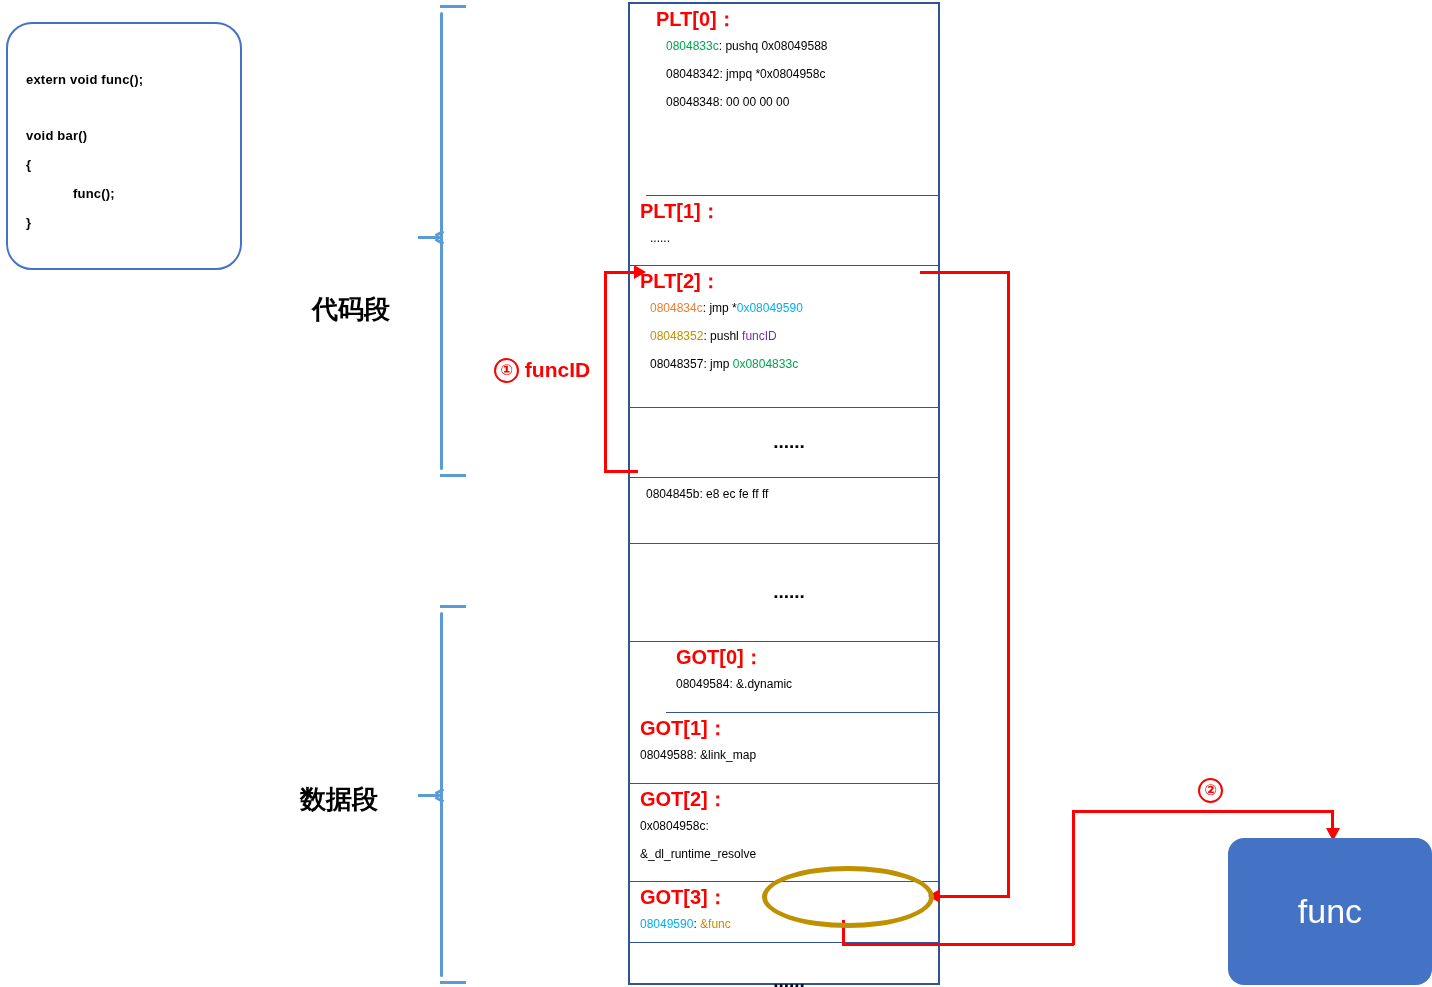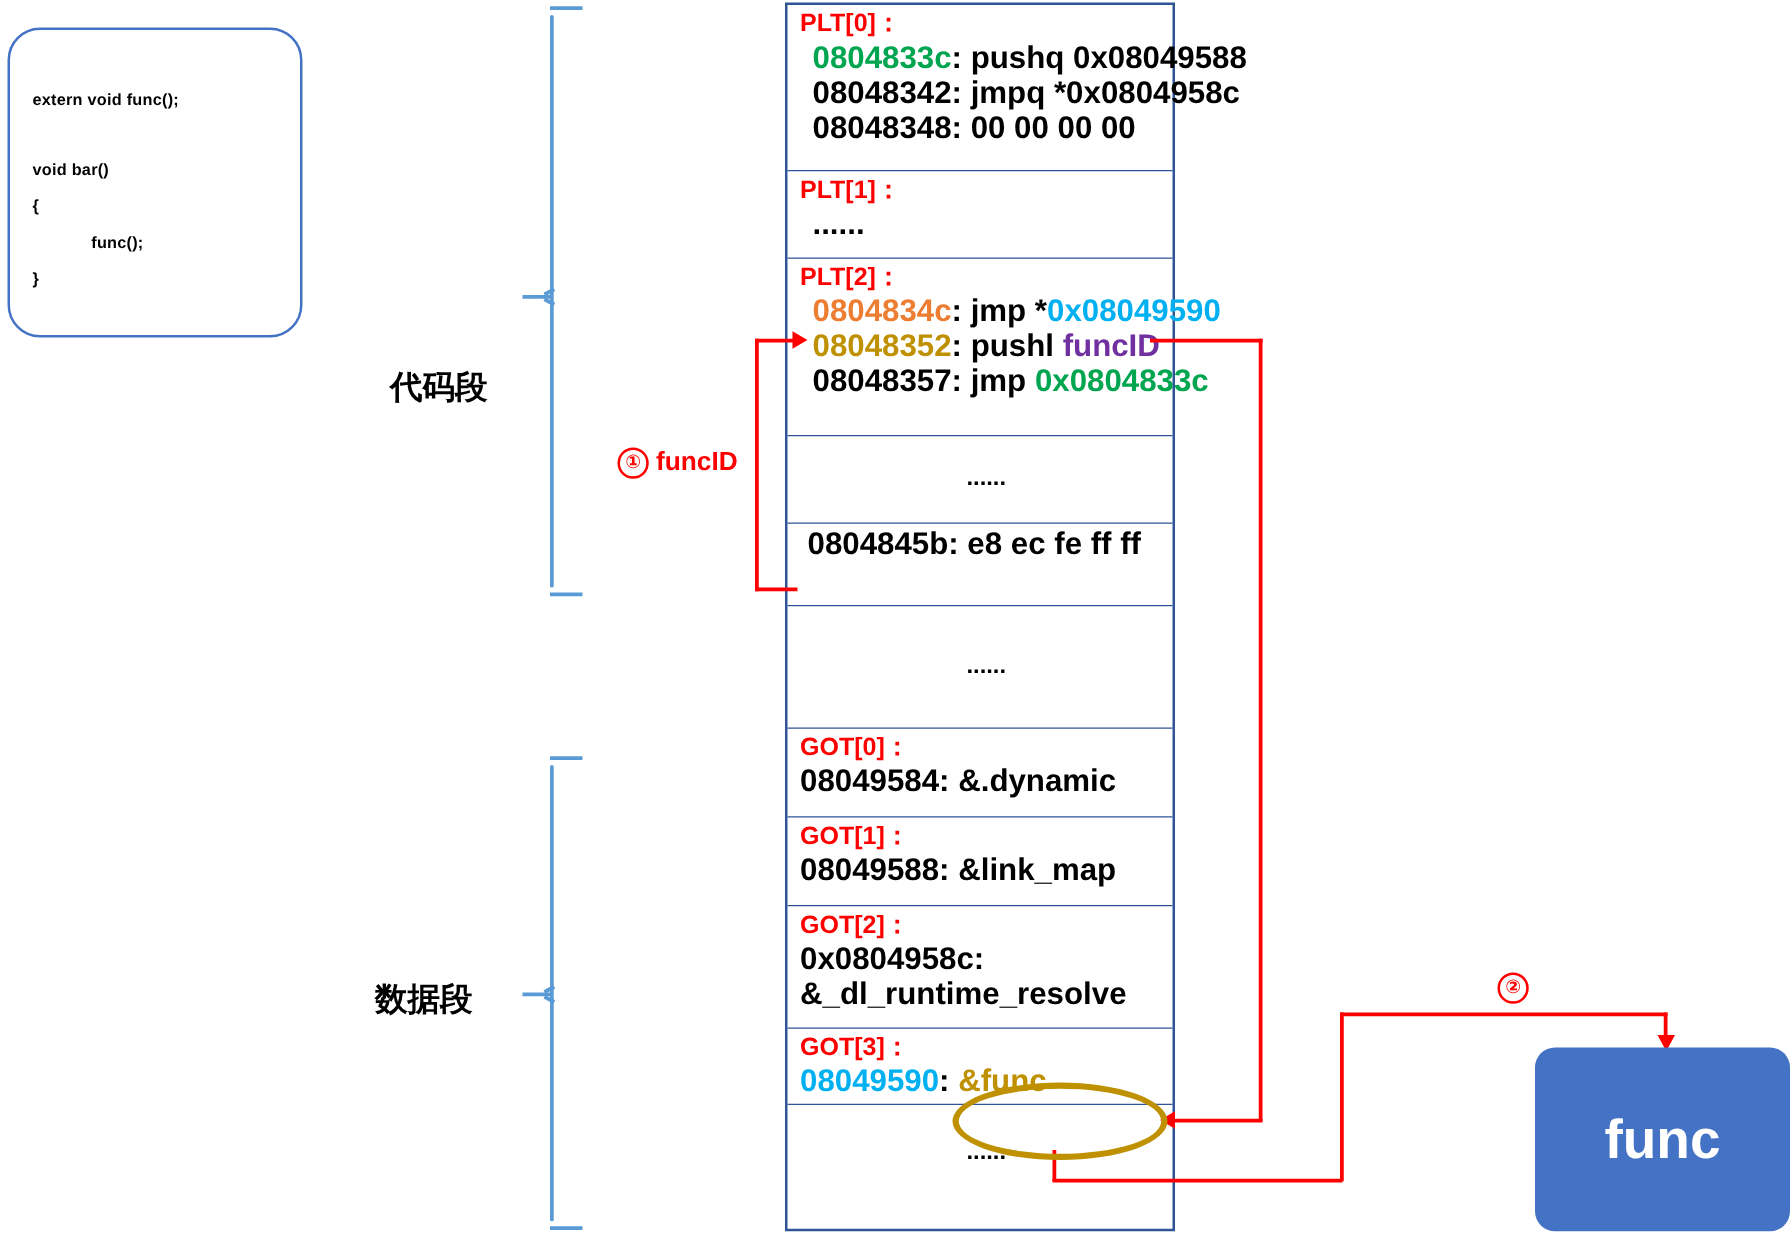--- a/index.html
+++ b/index.html
@@ -27,21 +27,21 @@
     left:628px;top:2px;width:312px;height:983px;
     border:2px solid #2f5597;box-sizing:border-box;background:#fff;
   }
   .row{
     position:relative;box-sizing:border-box;
     border-bottom:1.5px solid #2f5597;
     padding:2px 0 2px 10px;
   }
   .row.last{border-bottom:none;}
   .hdr{color:#ff0000;font-weight:bold;font-size:20px;line-height:26px;}
-  .asm{font-size:25px;font-weight:bold;color:#000;line-height:28px;white-space:nowrap;}
+  .asm{font-size:12px;font-weight:normal;color:#000;line-height:28px;white-space:nowrap;}
   .asm.ind{padding-left:10px;}
   .dots{font-size:19px;font-weight:bold;color:#000;text-align:center;line-height:26px;}
   .c-green{color:#00a550;}
   .c-orange{color:#ed7d31;}
   .c-cyan{color:#00b0f0;}
   .c-gold{color:#bf9000;}
   .c-purple{color:#7030a0;}
   .c-black{color:#000;}
 
   
@@ -76,21 +76,21 @@
     border:5px solid #bf9000;border-radius:50%;box-sizing:border-box;
     background:transparent;
   }
 
   
   #func-box{
     left:1228px;top:838px;width:204px;height:147px;
     background:#4472c4;border-radius:16px;box-sizing:border-box;
     display:flex;align-items:center;justify-content:center;
   }
-  #func-box span{color:#fff;font-size:44px;font-weight:bold;}
+  #func-box span{color:#fff;font-size:34px;font-weight:normal;}
 </style>
 </head>
 <body>
 
 <div class="abs" id="code-box">
   <div class="line red-txt" style="top:48px">extern void func();</div>
   <div class="line" style="top:104px">void bar()</div>
   <div class="line" style="top:133px">{</div>
   <div class="line red-txt" style="top:162px;left:65px">func();</div>
   <div class="line" style="top:191px">}</div>
@@ -115,21 +115,21 @@
   <div class="tipdn" style="top:194px;"></div>
 </div>
 <div class="seg-label" style="left:300px;top:782px;">数据段</div>
 
 <div class="annot" style="left:494px;top:358px;">
   <span class="circnum">①</span>
   <span>funcID</span>
 </div>
 
 <div class="abs" id="mem-table">
-    <div class="row" style="height: 133px;">
+    <div class="row" style="height: 192px; margin-left: 16px;">
       <div class="hdr">PLT[0]：</div>
       <div class="asm ind"><span class="c-green">0804833c</span><span class="c-black">: pushq 0x08049588</span></div>
       <div class="asm ind"><span class="c-black">08048342: jmpq *0x0804958c</span></div>
       <div class="asm ind"><span class="c-black">08048348: 00 00 00 00</span></div>
     </div>
     <div class="row" style="height: 70px;">
       <div class="hdr">PLT[1]：</div>
       <div class="asm ind"><span class="c-black">......</span></div>
     </div>
     <div class="row" style="height: 142px;">
@@ -140,21 +140,21 @@
     </div>
     <div class="row" style="height: 70px;">
       <div class="dots" style="margin-top: 19px;">......</div>
     </div>
     <div class="row" style="height: 66px; padding-left: 16px;">
       <div class="asm"><span class="c-black">0804845b: e8 ec fe ff ff</span></div>
     </div>
     <div class="row" style="height: 98px;">
       <div class="dots" style="margin-top: 33px;">......</div>
     </div>
-    <div class="row" style="height: 71px;">
+    <div class="row" style="height: 71px; margin-left: 36px;">
       <div class="hdr">GOT[0]：</div>
       <div class="asm"><span class="c-black">08049584:  &amp;.dynamic</span></div>
     </div>
     <div class="row" style="height: 71px;">
       <div class="hdr">GOT[1]：</div>
       <div class="asm"><span class="c-black">08049588:  &amp;link_map</span></div>
     </div>
     <div class="row" style="height: 98px;">
       <div class="hdr">GOT[2]：</div>
       <div class="asm"><span class="c-black">0x0804958c:</span></div>

